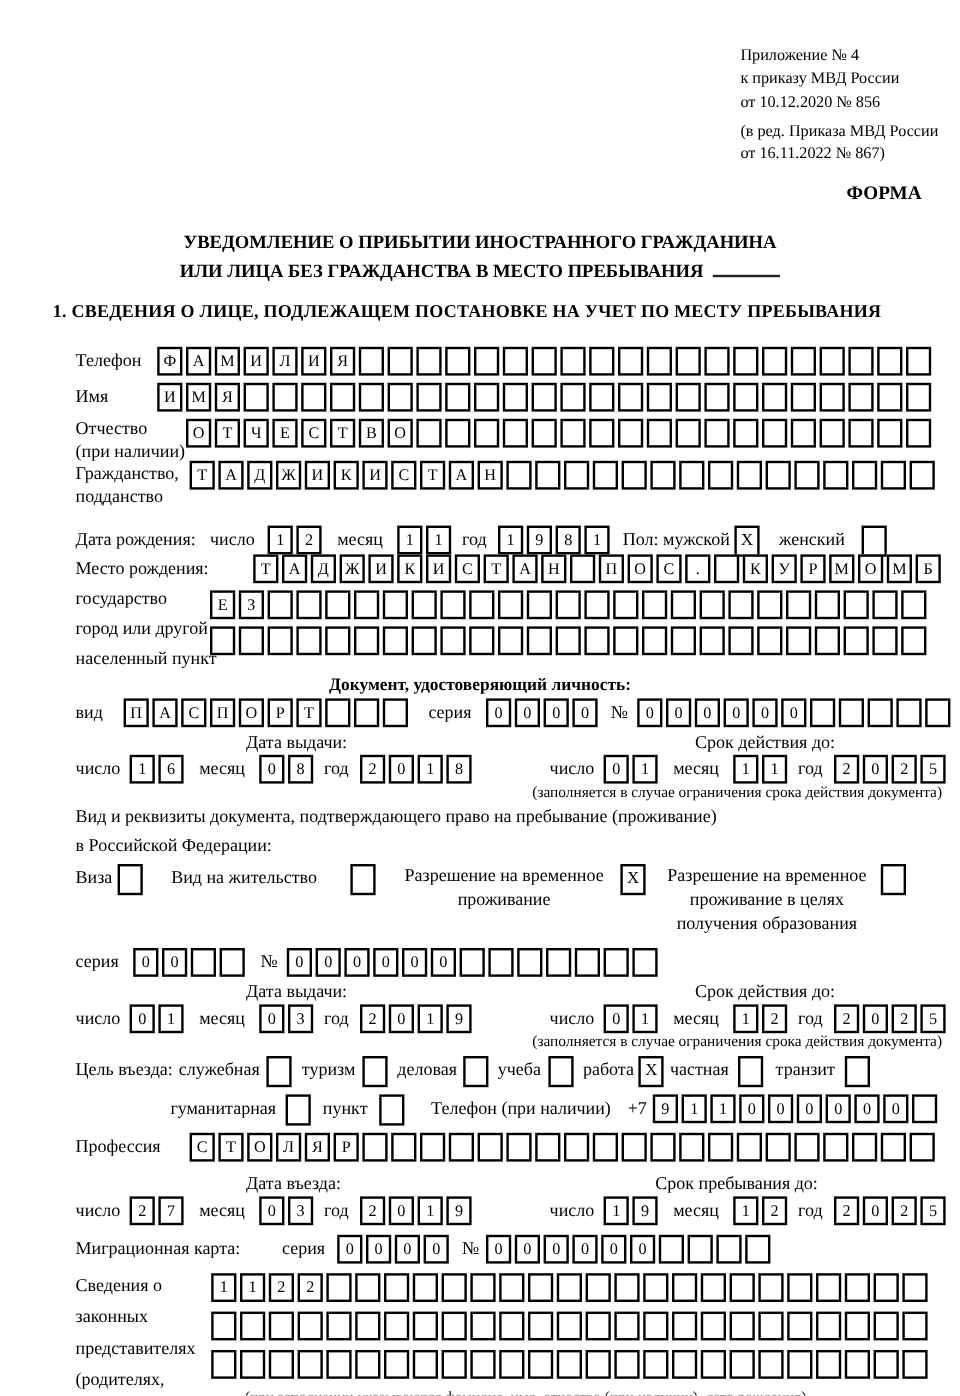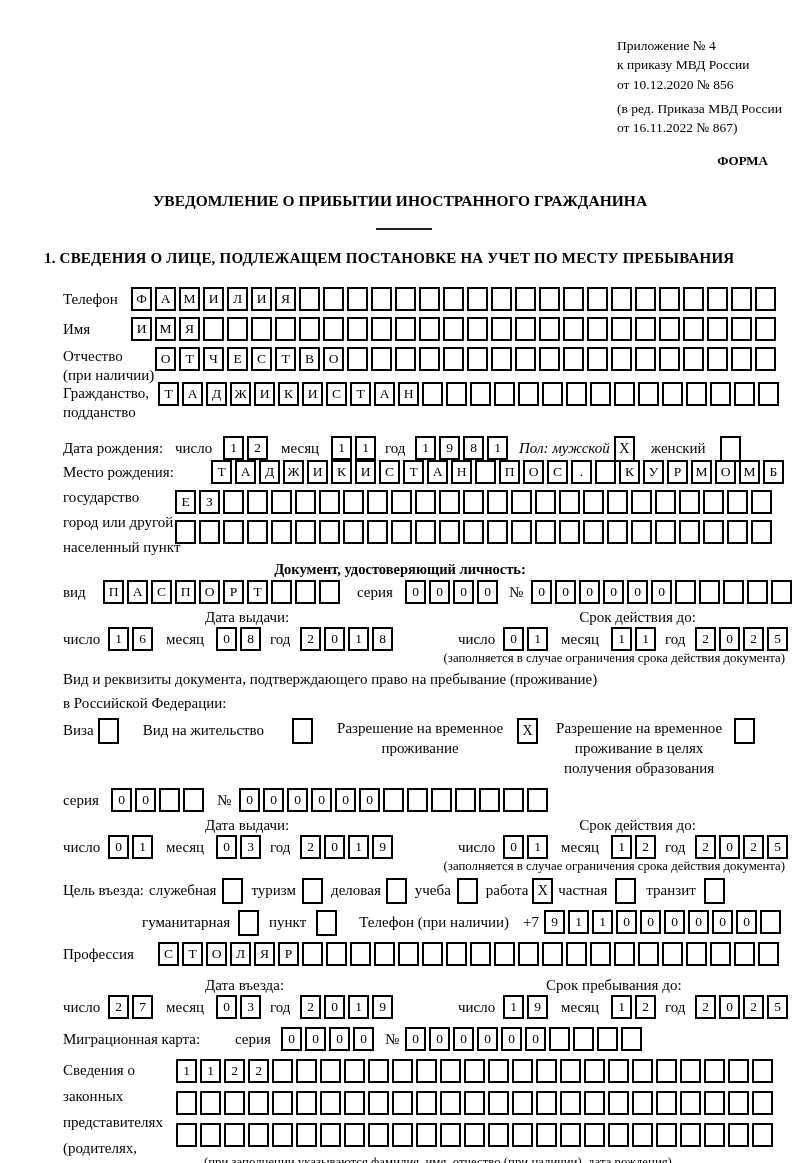--- a/index.html
+++ b/index.html
@@ -1,20 +1,20 @@
 <!DOCTYPE html>
 <html><head>
 <meta charset="utf-8">
 <style>
   html,body{margin:0;padding:0;background:#ffffff;}
   body{width:800px;height:1163px;color:#000;font-family:"Liberation Serif","DejaVu Serif",serif;position:relative;overflow:hidden;}
   .page{width:800px;height:840px;box-sizing:border-box;padding-top:36px;}
   .hdr{margin-left:617px;width:180px;font-size:13.5px;line-height:1.43;}
   .hdr .gap{margin-top:5px;}
-  .forma{text-align:right;margin:16px 32px 0 0;font-weight:bold;font-size:13px;}
+  .forma{text-align:right;margin:16px 32px 0 0;font-weight:bold;font-size:16px;}
   .title{margin-top:20px;text-align:center;font-weight:bold;font-size:15.5px;line-height:1.5;}
   .blank{display:inline-block;width:56px;border-bottom:2px solid #222;height:14px;margin-left:8px;}
   .sec-heading{margin:14px 0 0 44px;font-weight:bold;font-size:15px;letter-spacing:0.2px;}
   .row{display:flex;align-items:flex-start;margin-left:63px;}
   .lbl{font-size:15px;line-height:19px;flex:none;padding-top:3px;}
   .lbl2{font-size:15px;line-height:19px;}
   .cells{display:flex;flex:none;}
   .cell{flex:none;width:17px;height:20px;border:2px solid #000;margin-right:3px;display:inline-flex;align-items:center;justify-content:center;font-size:13.5px;background:#fff;}
   .cb{flex:none;width:17px;height:22px;border:2px solid #000;display:inline-flex;align-items:center;justify-content:center;font-size:14px;background:#fff;}
   .dg{display:flex;align-items:flex-start;}
@@ -35,21 +35,21 @@
     <div>к приказу МВД России</div>
     <div>от 10.12.2020 № 856</div>
     <div class="gap">(в ред. Приказа МВД России</div>
     <div>от 16.11.2022 № 867)</div>
   </div>
 
   <div class="forma">ФОРМА</div>
 
   <div class="title">
     <div>УВЕДОМЛЕНИЕ О ПРИБЫТИИ ИНОСТРАННОГО ГРАЖДАНИНА</div>
-    <div><span class="blank"></span></div>
+    <div><span>ИЛИ ЛИЦА БЕЗ ГРАЖДАНСТВА В МЕСТО ПРЕБЫВАНИЯ</span><span class="blank"></span></div>
   </div>
 
   <div class="sec-heading">1. СВЕДЕНИЯ О ЛИЦЕ, ПОДЛЕЖАЩЕМ ПОСТАНОВКЕ НА УЧЕТ ПО МЕСТУ ПРЕБЫВАНИЯ</div>
 
   <div class="row" style="margin-top:20px;">
     <span class="lbl" style="width:68px;">Телефон</span>
     <span class="cells">
         <span class="cell">Ф</span>
         <span class="cell">А</span>
         <span class="cell">М</span>
@@ -195,21 +195,21 @@
         <span class="cell">1</span>
         <span class="cell">1</span>
       </span>
     <span class="lbl" style="width:30px;margin-left:6px;">год</span>
     <span class="cells">
         <span class="cell">1</span>
         <span class="cell">9</span>
         <span class="cell">8</span>
         <span class="cell">1</span>
       </span>
-    <span class="lbl" style="margin-left:8px;font-style:italic;">Пол: мужской</span>
+    <span class="lbl" style="margin-left:8px;">Пол: мужской</span>
     <span class="cb" style="margin-left:4px;">X</span>
     <span class="lbl" style="margin-left:16px;">женский</span>
     <span class="cb" style="margin-left:14px;"></span>
   </div>
 
   <div class="row" style="margin-top:-2px;">
     <span style="width:140px;flex:none;">
       <span class="lbl2" style="display:block;padding-top:3px;">Место рождения:</span>
       <span class="lbl2" style="display:block;padding-top:6px;">государство</span>
       <span class="lbl2" style="display:block;padding-top:6px;">город или другой</span>

